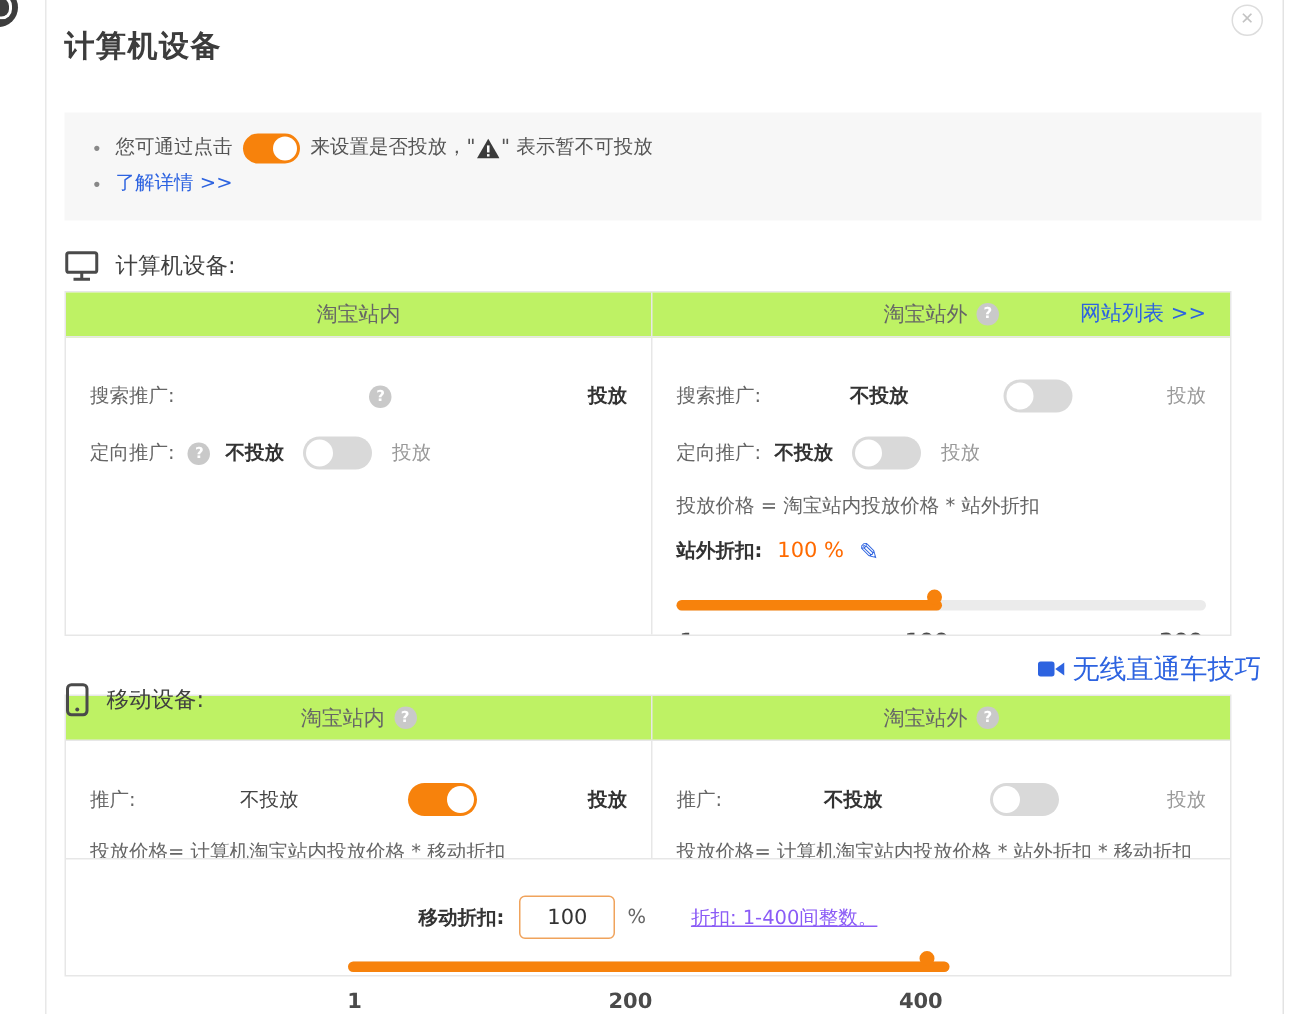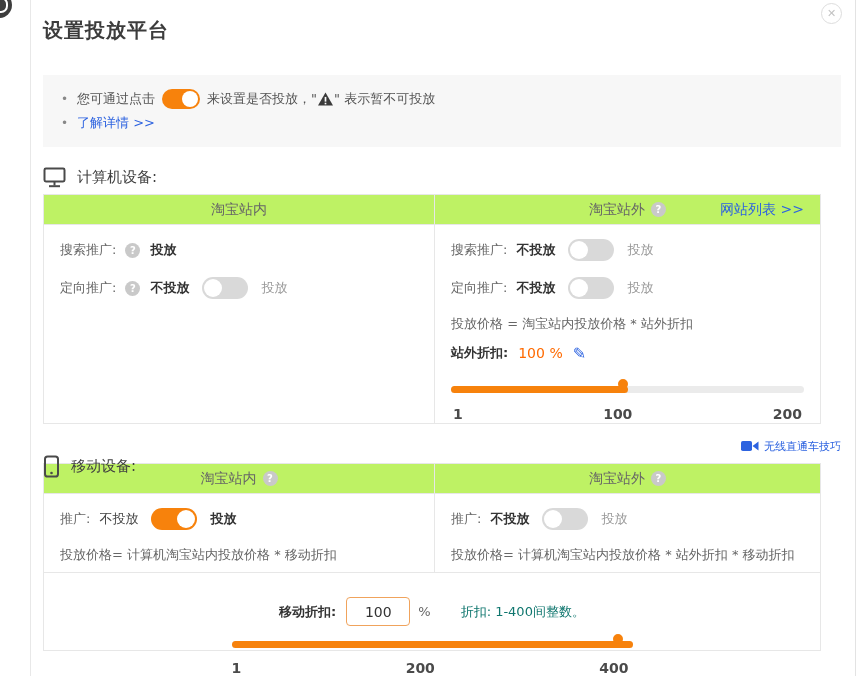--- a/index.html
+++ b/index.html
@@ -36,38 +36,38 @@
   .toggle.off { background:#d9d9d9; }  .toggle.off .knob { left:2px; }
   .toggle.small { width:38px; height:20px; border-radius:10px; margin:0 7px; }
   .toggle.small .knob { width:16px; height:16px; }
 
   
   .sect-head { display:flex; align-items:center; margin-top:18px; height:24px; }
   .sect-head .ico { display:inline-flex; margin-right:11px; }
   .sect-title { font-size:15px; font-weight:500; color:#404040; }
   .sect-head.mobile { justify-content:space-between; margin-top:10px; }
   .sect-left { display:flex; align-items:center;margin-top:41px; }
-  .video-link { display:inline-flex; align-items:center; font-size:11px; }
+  .video-link { display:inline-flex; align-items:center; font-size:18px; }
   .video-link svg { margin-right:5px; }
 
   
   .grid-table { width:778px; border:1px solid #e7e7e7; margin-top:5px; }
   .thead { display:grid; grid-template-columns:390px 1fr; height:30px; background:#bef264;
            border-bottom:1px solid #e7e7e7; }
   .th { display:flex; align-items:center; justify-content:center; color:#666; font-size:14px; position:relative; }
   .th + .th { border-left:1px solid #e7e7e7; }
   .th .hlink { position:absolute; right:16px; top:0; line-height:29px; }
   .tbody { display:grid; grid-template-columns:390px 1fr; }
   .cell { padding:12px 16px 0; }
   .cell + .cell { border-left:1px solid #e7e7e7; }
   .c-body { height:198px; overflow:hidden; }
   .m-body { height:78px; overflow:hidden; }
 
   .row { display:flex; align-items:center; height:22px; margin-top:16px; }
-  .row:first-child { margin-top:2px; }
+  .row:first-child { margin-top:16px;justify-content:space-between; }
   .rlabel { color:#666; margin-right:9px; }
   .bold-val { font-weight:bold; color:#333; }
   .off-bold { font-weight:bold; color:#333; margin-right:13px; }
   .off-norm { color:#444; margin-right:13px; }
   .on-gray { color:#999; margin-left:13px; }
   .on-bold { font-weight:bold; color:#333; margin-left:13px; }
 
   .qicon { width:15px; height:15px; border-radius:50%; background:#c9c9c9; color:#fff; font-size:10px;
            font-weight:bold; display:inline-flex; align-items:center; justify-content:center;
            flex:none; cursor:pointer; }
@@ -92,35 +92,35 @@
   .slider-labels { display:flex; justify-content:space-between; margin-top:7px; font-size:14px;
                    font-weight:bold; color:#4a4a4a; padding:0 2px; }
 
   
   .bottom-row { grid-column:1 / span 2; border-top:1px solid #e7e7e7; height:78px; padding-top:23px; }
   .disc-line { display:flex; align-items:center; justify-content:center; height:31px; }
   .disc-line .disc-label { margin-right:10px; }
   .disc-input { width:64px; height:29px; border:1px solid #f0a35c; border-radius:4px; text-align:center;
                 font-size:14px; color:#333; outline:none; font-family:inherit; }
   .disc-unit { color:#666; margin-left:8px; }
-  .disc-hint { color:#0f766e; margin-left:30px; }
+  .disc-hint { color:#8b5cf6; margin-left:30px;text-decoration:underline; }
   .m-slider-wrap { width:401px; margin:7px auto 0; }
   .m-slider-wrap .slider-labels { margin-top:6px; padding:0 4px 0 0; }
   svg .stroke { fill:none; stroke:#4a4a4a; stroke-width:2; }
 </style>
 </head>
 <body>
 
 <div class="floater"></div>
 
 <div class="panel">
 
   <button class="close-btn">✕</button>
 
-  <h1 class="title">设置投放平台</h1>
+  <h1 class="title">计算机设备</h1>
 
   <div class="notice">
     <div class="notice-line">
       <span class="dot">•</span>
       <span>您可通过点击</span>
       <span class="toggle small on">
           <span class="knob"></span>
         </span>
       <span>来设置是否投放，"</span>
       <span class="warn-wrap">

